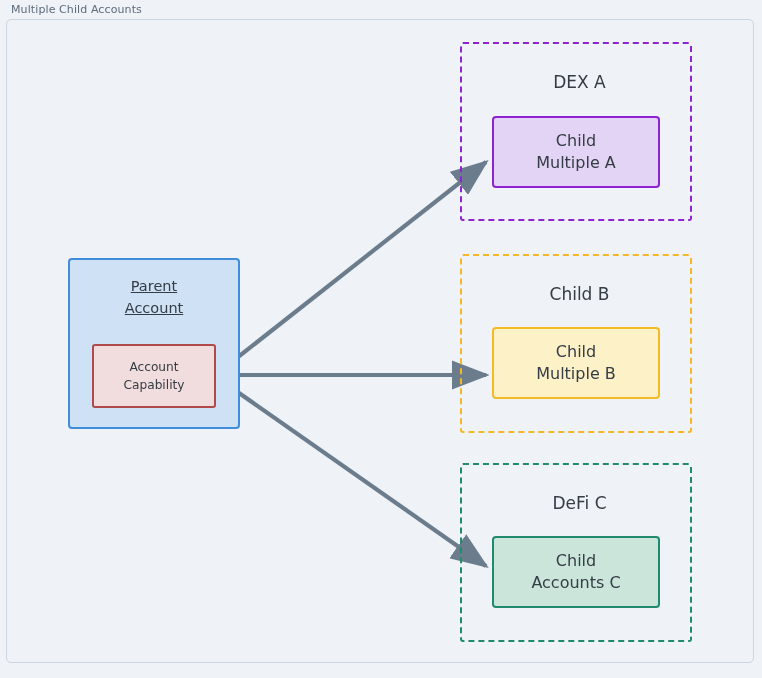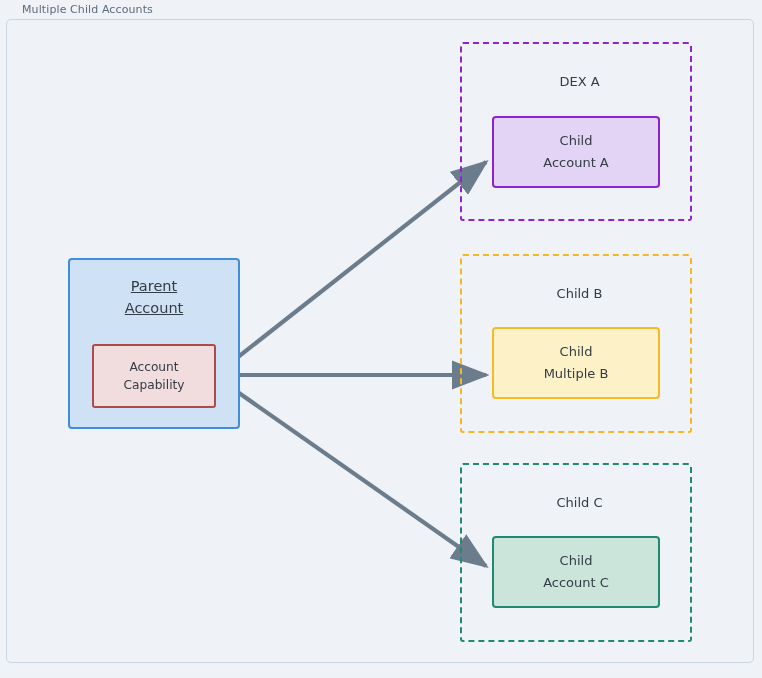--- a/index.html
+++ b/index.html
@@ -15,21 +15,21 @@
   #root {
     position: relative;
     width: 762px;
     height: 678px;
     background: #eff2f6;
   }
 
   
   .diagram-title {
     position: absolute;
-    left: 22px;
+    left: 11px;
     top: 3px;
     font-size: 11px;
     line-height: 14px;
     color: #5d6c7c;
     letter-spacing: 0.1px;
     white-space: nowrap;
   }
 
   
   .frame {
@@ -122,37 +122,37 @@
     border-style: dashed;
     border-width: 2px;
     border-radius: 3px;
   }
   .group-label {
     position: absolute;
     left: 7px;
     right: 0;
     top: 28px;
     text-align: center;
-    font-size: 13px;
+    font-size: 17px;
     line-height: 20px;
     color: #343c45;
     white-space: nowrap;
   }
 
   .group-dex    { left: 460px; top: 42px;  width: 232px; height: 179px; border-color: #8e24cf; }
   .group-defi   { left: 460px; top: 254px; width: 232px; height: 179px; border-color: #f5b725; }
   .group-game   { left: 460px; top: 463px; width: 232px; height: 179px; border-color: #1f8a6e; }
 
   
   .child-node {
     width: 168px;
     height: 72px;
   }
   .child-node .node-line {
-    font-size: 13px;
+    font-size: 16px;
     line-height: 22px;
     color: #343c45;
   }
 
   .child-a { left: 492px; top: 116px; background: #e3d3f4; border: 2px solid #8e22d1; }
   .child-b { left: 492px; top: 327px; background: #fdf1c8; border: 2px solid #f4bb27; }
   .child-c { left: 492px; top: 536px; background: #cbe5db; border: 2px solid #1f8a6e; }
 </style>
 </head>
 <body>
@@ -187,33 +187,33 @@
     <div class="node capability-node">
       <span class="node-line">Account</span>
       <span class="node-line">Capability</span>
     </div>
 
     <div class="group group-dex">
       <div class="group-label">DEX A</div>
     </div>
     <div class="node child-node child-a">
       <span class="node-line">Child</span>
-      <span class="node-line">Account A</span>
+      <span class="node-line">Multiple A</span>
     </div>
 
     <div class="group group-defi">
       <div class="group-label">Child B</div>
     </div>
     <div class="node child-node child-b">
       <span class="node-line">Child</span>
       <span class="node-line">Multiple B</span>
     </div>
 
     <div class="group group-game">
-      <div class="group-label">Child C</div>
+      <div class="group-label">DeFi C</div>
     </div>
     <div class="node child-node child-c">
       <span class="node-line">Child</span>
-      <span class="node-line">Account C</span>
+      <span class="node-line">Accounts C</span>
     </div>
 
   </div>
 </div>
 
 </body></html>

